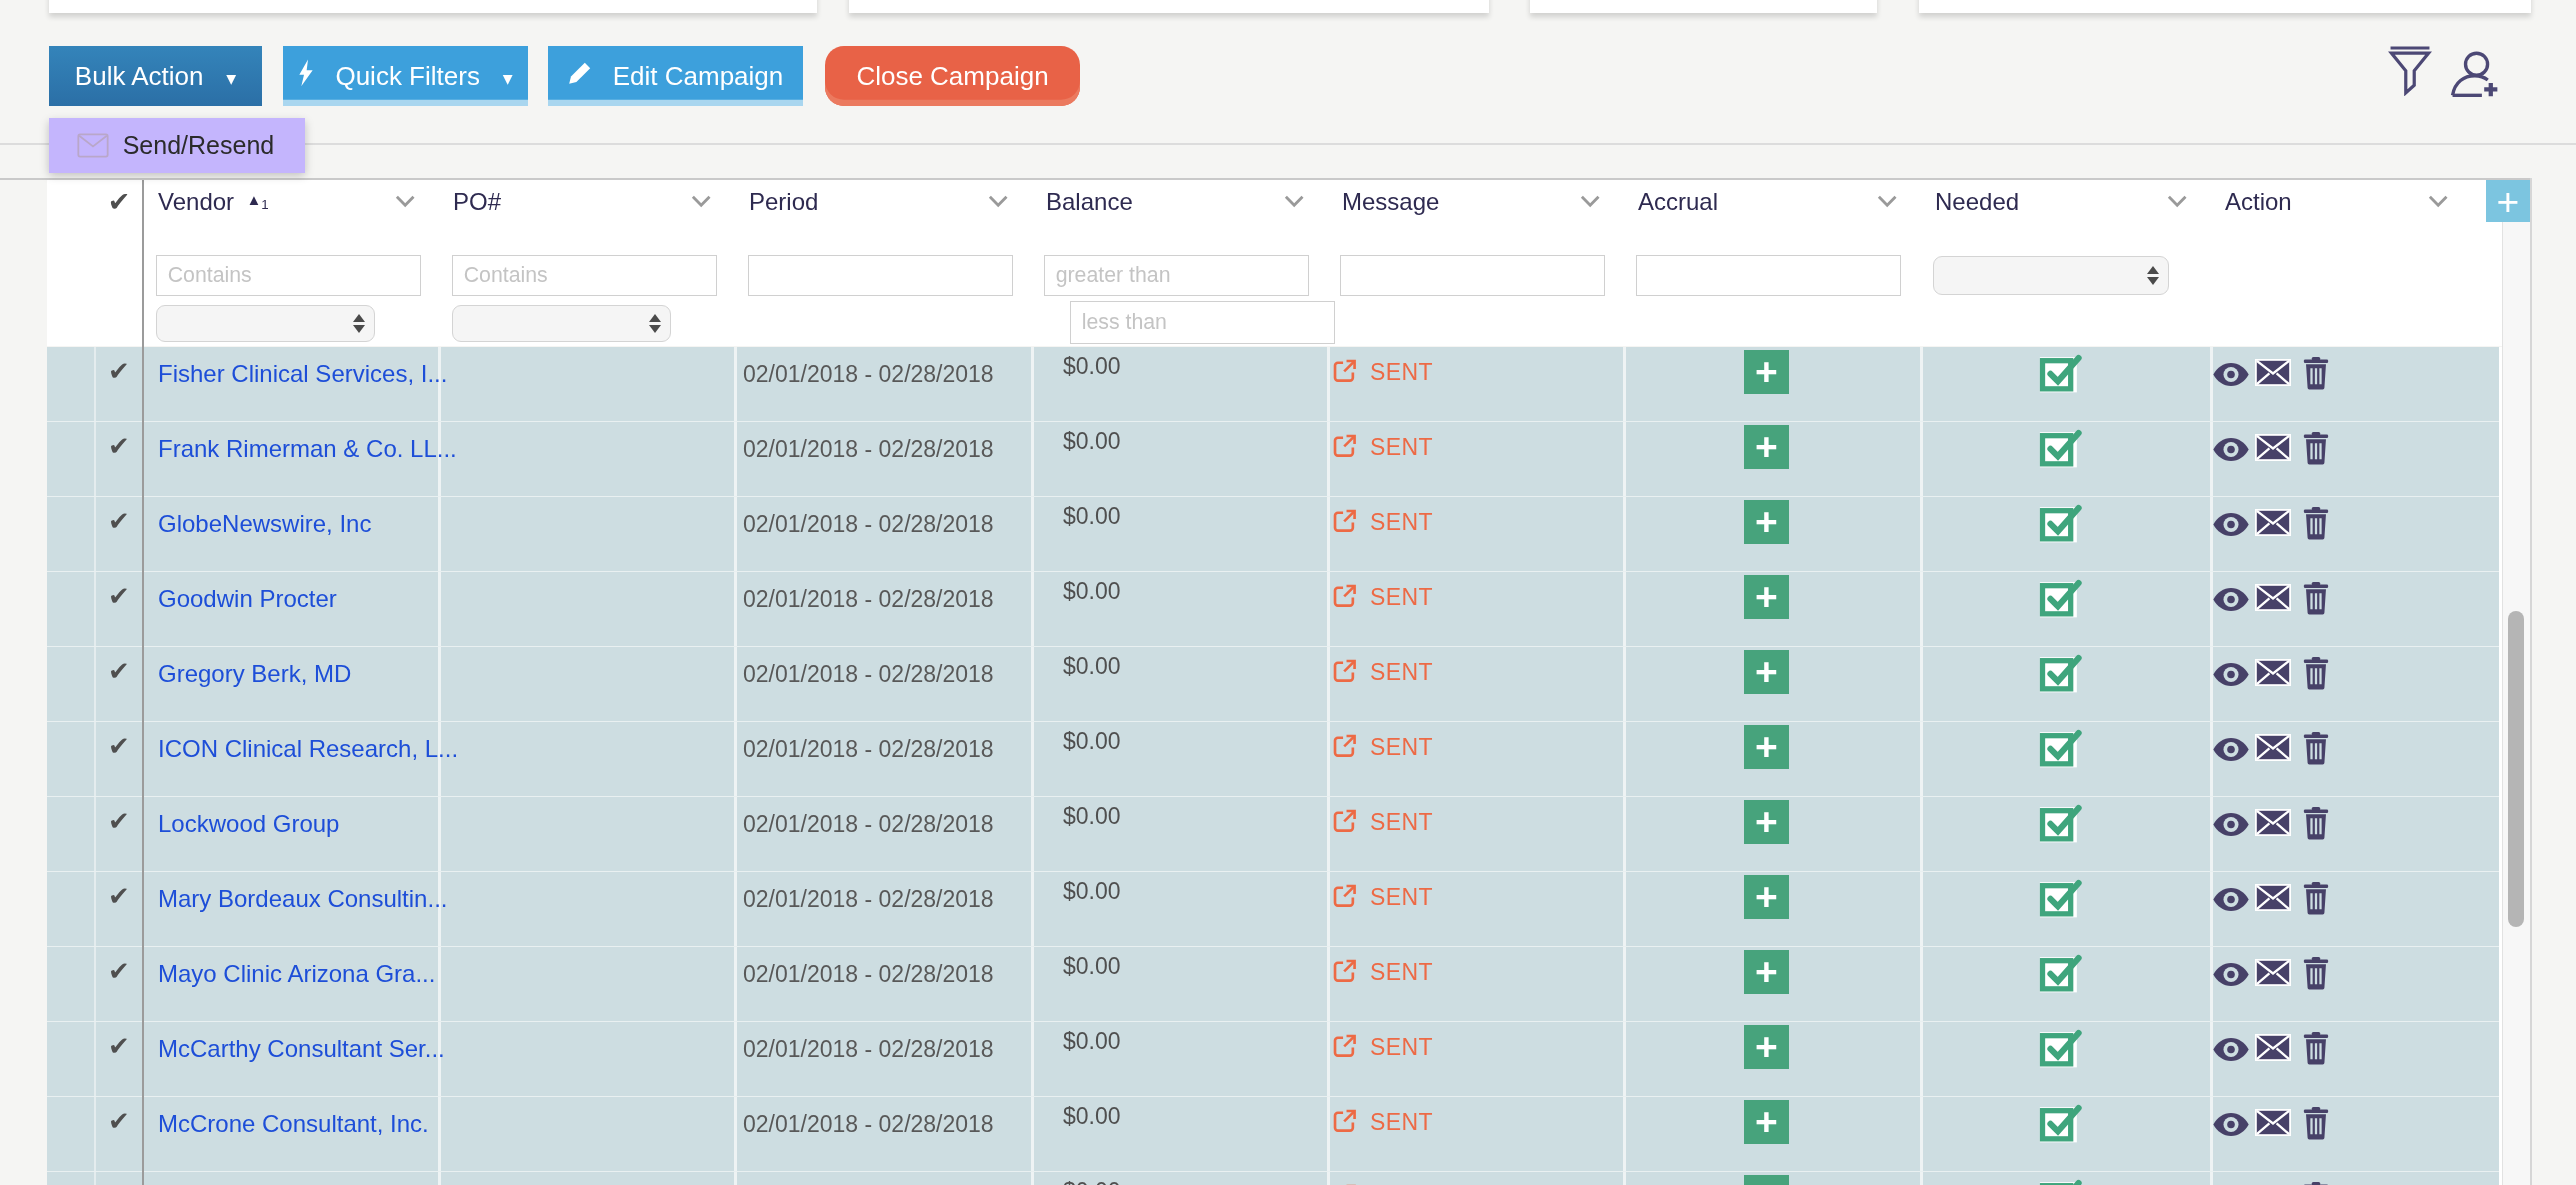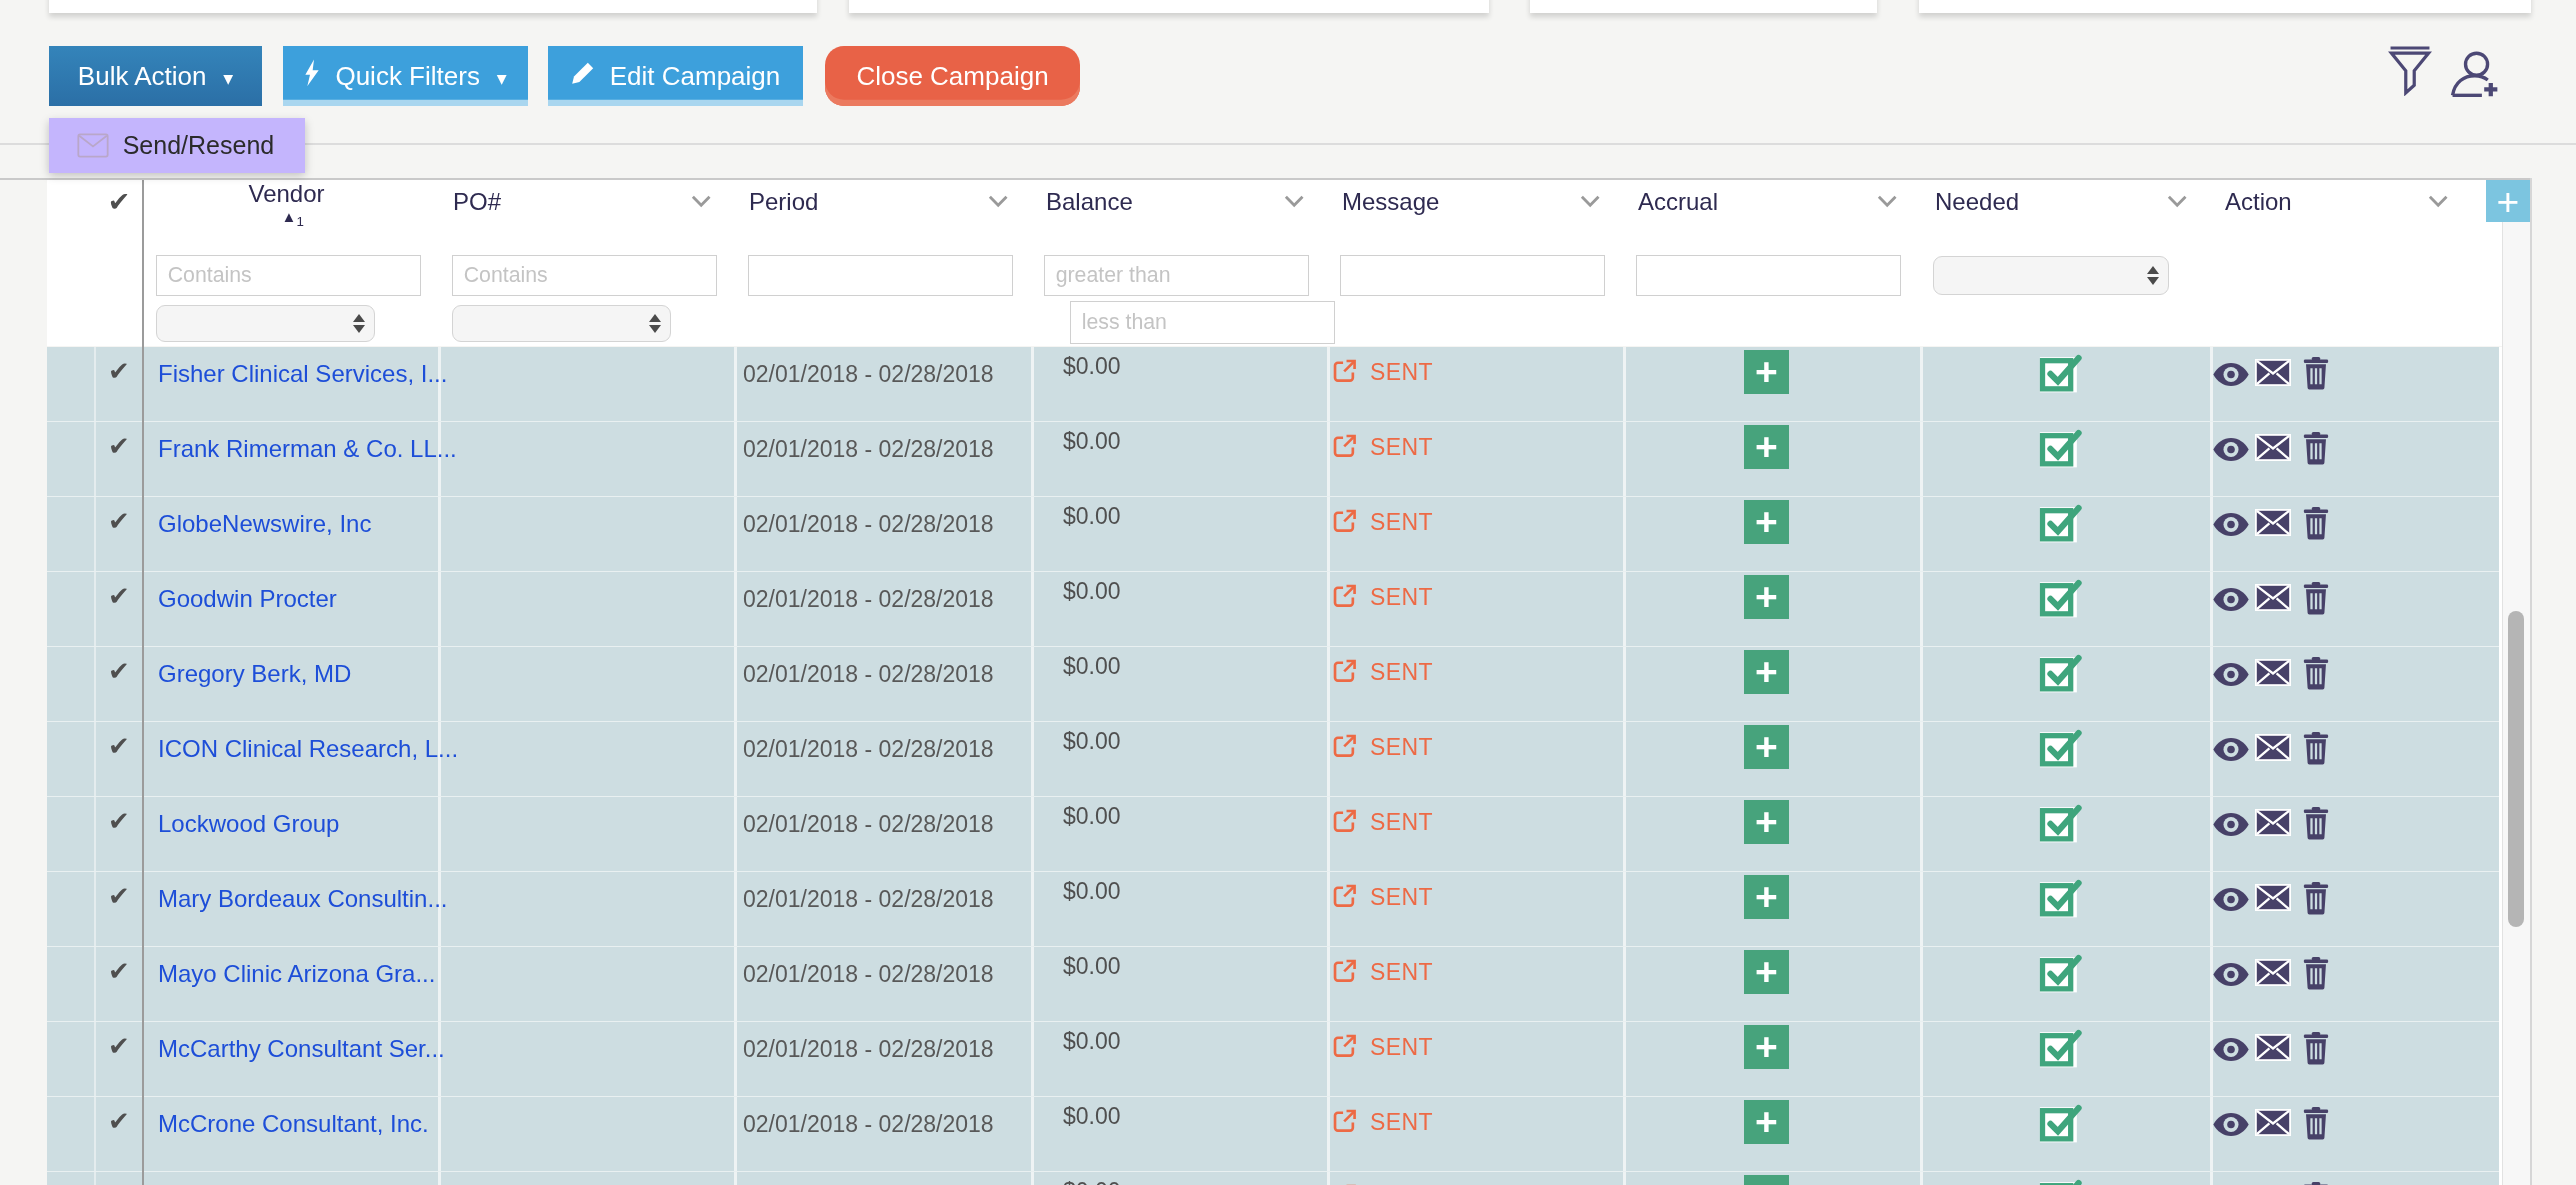--- a/index.html
+++ b/index.html
@@ -2,21 +2,21 @@
 <html style="font-size:14.2px"><head>
 <meta charset="utf-8">
 <style>
   html,body{margin:0;padding:0;background:#e9e9e7;}
   .screen{position:relative;width:2576px;height:1186px;background:#f5f5f3;overflow:hidden;
           font-family:"Liberation Sans",sans-serif;-webkit-font-smoothing:antialiased;}
   
   .top-card{position:absolute;top:-12.4px;height:25px;background:#fff;box-shadow:0 3.6px 5.3px rgba(0,0,0,.15);}
   
   .btn{position:absolute;top:46px;height:60px;display:flex;align-items:center;justify-content:center;
-       gap:15px;color:#fff;font-size:26px;cursor:pointer;user-select:none;}
+       gap:21px;color:#fff;font-size:26px;cursor:pointer;user-select:none;}
   .btn .caret{font-size:19.6px;margin-left:1.8px;transform:translateY(1.8px);}
   .btn-bulk{left:49px;width:213px;background:linear-gradient(#3484ba,#2b6fa6);}
   .btn-quick{left:283px;width:245px;background:#3da0dc;box-shadow:inset 0 -6.2px 0 #a9d6ef;}
   .btn-edit{left:548px;width:255px;background:#3da0dc;box-shadow:inset 0 -6.2px 0 #a9d6ef;}
   .btn-close{left:825px;width:255px;background:#e86247;box-shadow:inset 0 -6.2px 0 #eb7a5f;border-radius:19px;}
   
   .tool-icon{position:absolute;cursor:pointer;}
   .icon-funnel{left:2388px;top:44px;}
   .icon-person{left:2447px;top:50px;}
   
@@ -137,21 +137,21 @@
         <rect x="1.5" y="1.5" width="33" height="25" rx="2"></rect>
           <path d="M2.5 3l15.5 12L33.5 3"></path>
       </svg>
       <span>Send/Resend</span>
     </div>
   </div>
 
   <div class="thead">
     <div class="hcheck">✔</div>
     <div class="add-col-btn">+</div>
-  <div class="hcell" style="left: 96px; width: 295px; flex-direction: column;">
+  <div class="hcell" style="left: 96px; width: 295px;">
         <span class="hlabel">Vendor</span>
         <span class="sort">▲<sub>1</sub></span>
         <span class="spacer"></span>
         <svg class="chev" width="20.4" height="13.3" viewBox="0 0 12 8">
           <path d="M1 1l5 5.2L11 1" fill="none" stroke="#9a9a9a" stroke-width="1.7"></path>
         </svg>
       </div>
       <div class="hcell" style="left: 391px; width: 296px;">
         <span class="hlabel">PO#</span>
         <span class="spacer"></span>

